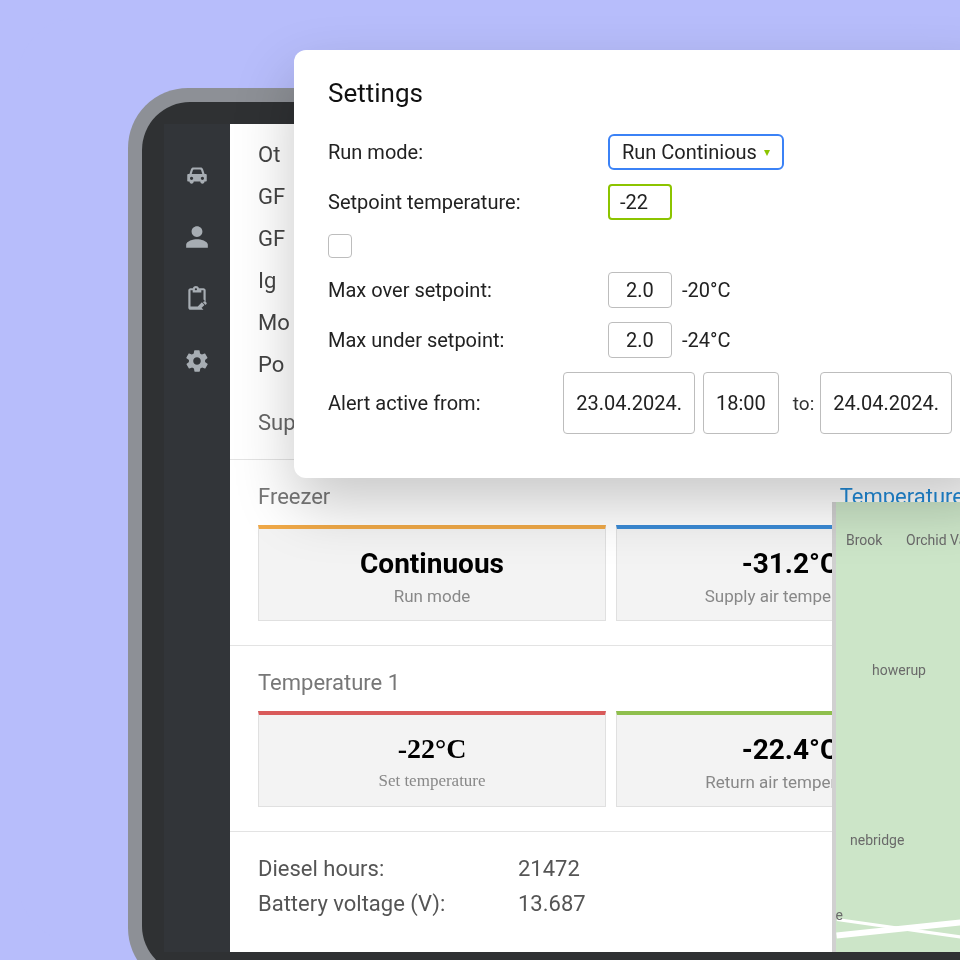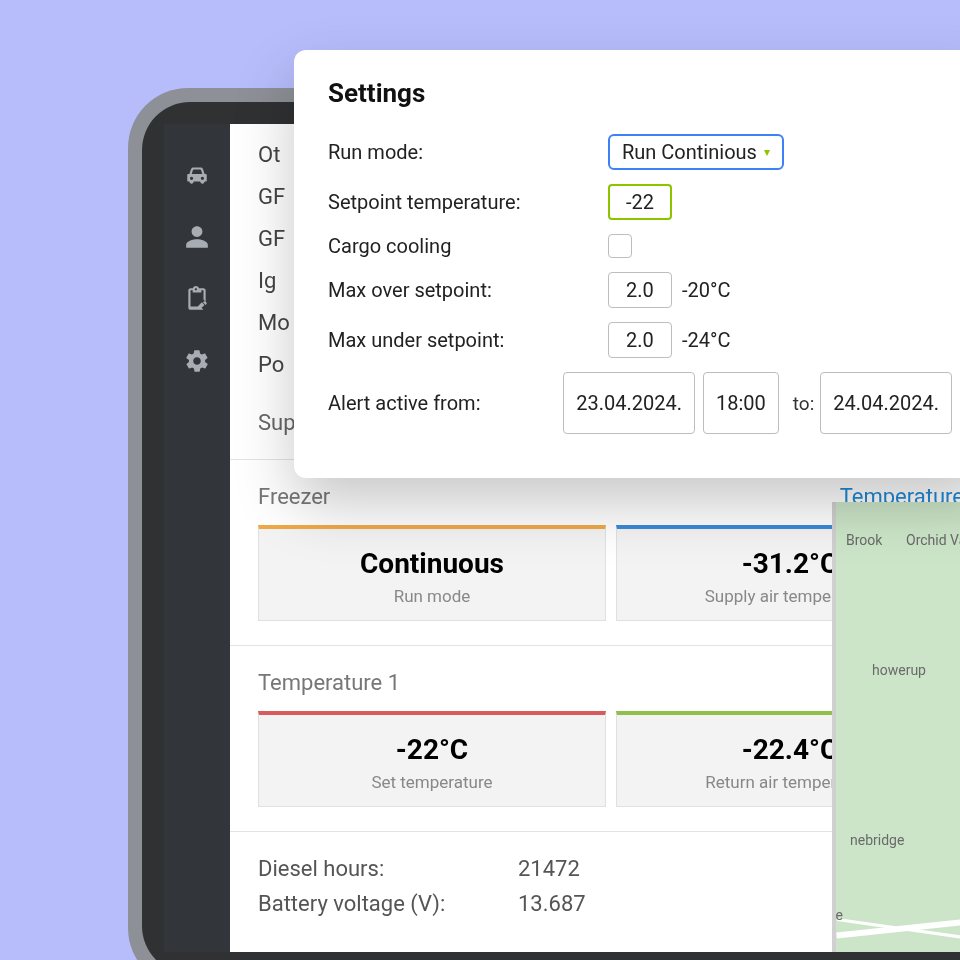--- a/index.html
+++ b/index.html
@@ -130,21 +130,21 @@
   .card {
     flex: 1;
     background: #f3f3f3;
     border: 1px solid #e0e0e0;
     padding: 18px 0 14px 0;
     text-align: center;
     border-top: 4px solid;
   }
   .card.orange { border-top-color: #f0a948; }
   .card.blue   { border-top-color: #3b8bd6; }
-  .card.red    { border-top-color: #d95a5a; }
+  .card.red    { border-top-color: #d95a5a; font-family: Liberation Serif, serif; }
   .card.green  { border-top-color: #8fbf4d; }
   .card .big {
     font-size: 28px;
     font-weight: 700;
     color: #000000;
     margin-bottom: 6px;
   }
   .card .small {
     font-size: 17px;
     color: #888;
@@ -188,21 +188,21 @@
     position: absolute;
     left: 294px; top: 50px;
     width: 700px;
     background: #fff;
     border-radius: 12px 0 0 12px;
     box-shadow: 0 26px 60px rgba(0,0,0,0.22);
     padding: 28px 34px 30px 34px;
   }
   .settings h2 {
     font-size: 26px;
-    font-weight: 700;
+    font-weight: 400;
     color: #111;
     margin-bottom: 26px;
   }
   .form-row {
     display: flex;
     align-items: center;
     margin-bottom: 14px;
     font-size: 20px;
     color: #222;
   }
@@ -227,21 +227,20 @@
     padding: 5px 10px;
     width: 64px;
     text-align: center;
     margin-right: 10px;
   }
   .ibox-hl {
     border: 2px solid #8cc400;
     border-radius: 4px;
     padding: 4px 10px;
     width: 64px;
-    text-align: center;
   }
   .cbox {
     width: 24px; height: 24px;
     border: 1px solid #bdbdbd;
     border-radius: 4px;
     cursor: pointer;
   }
   .dbox {
     border: 1px solid #bdbdbd;
     border-radius: 4px;
@@ -372,21 +371,20 @@
       <span class="chev">▾</span>
     </div>
   </div>
 
   <div class="form-row">
     <span class="flabel">Setpoint temperature:</span>
     <div class="ibox-hl">-22</div>
   </div>
 
   <div class="form-row">
-    <span class="flabel">Cargo cooling</span>
     <div class="cbox"></div>
   </div>
 
   <div class="form-row">
     <span class="flabel">Max over setpoint:</span>
     <div class="ibox">2.0</div>
     <span class="suffix">-20°C</span>
   </div>
 
   <div class="form-row">

